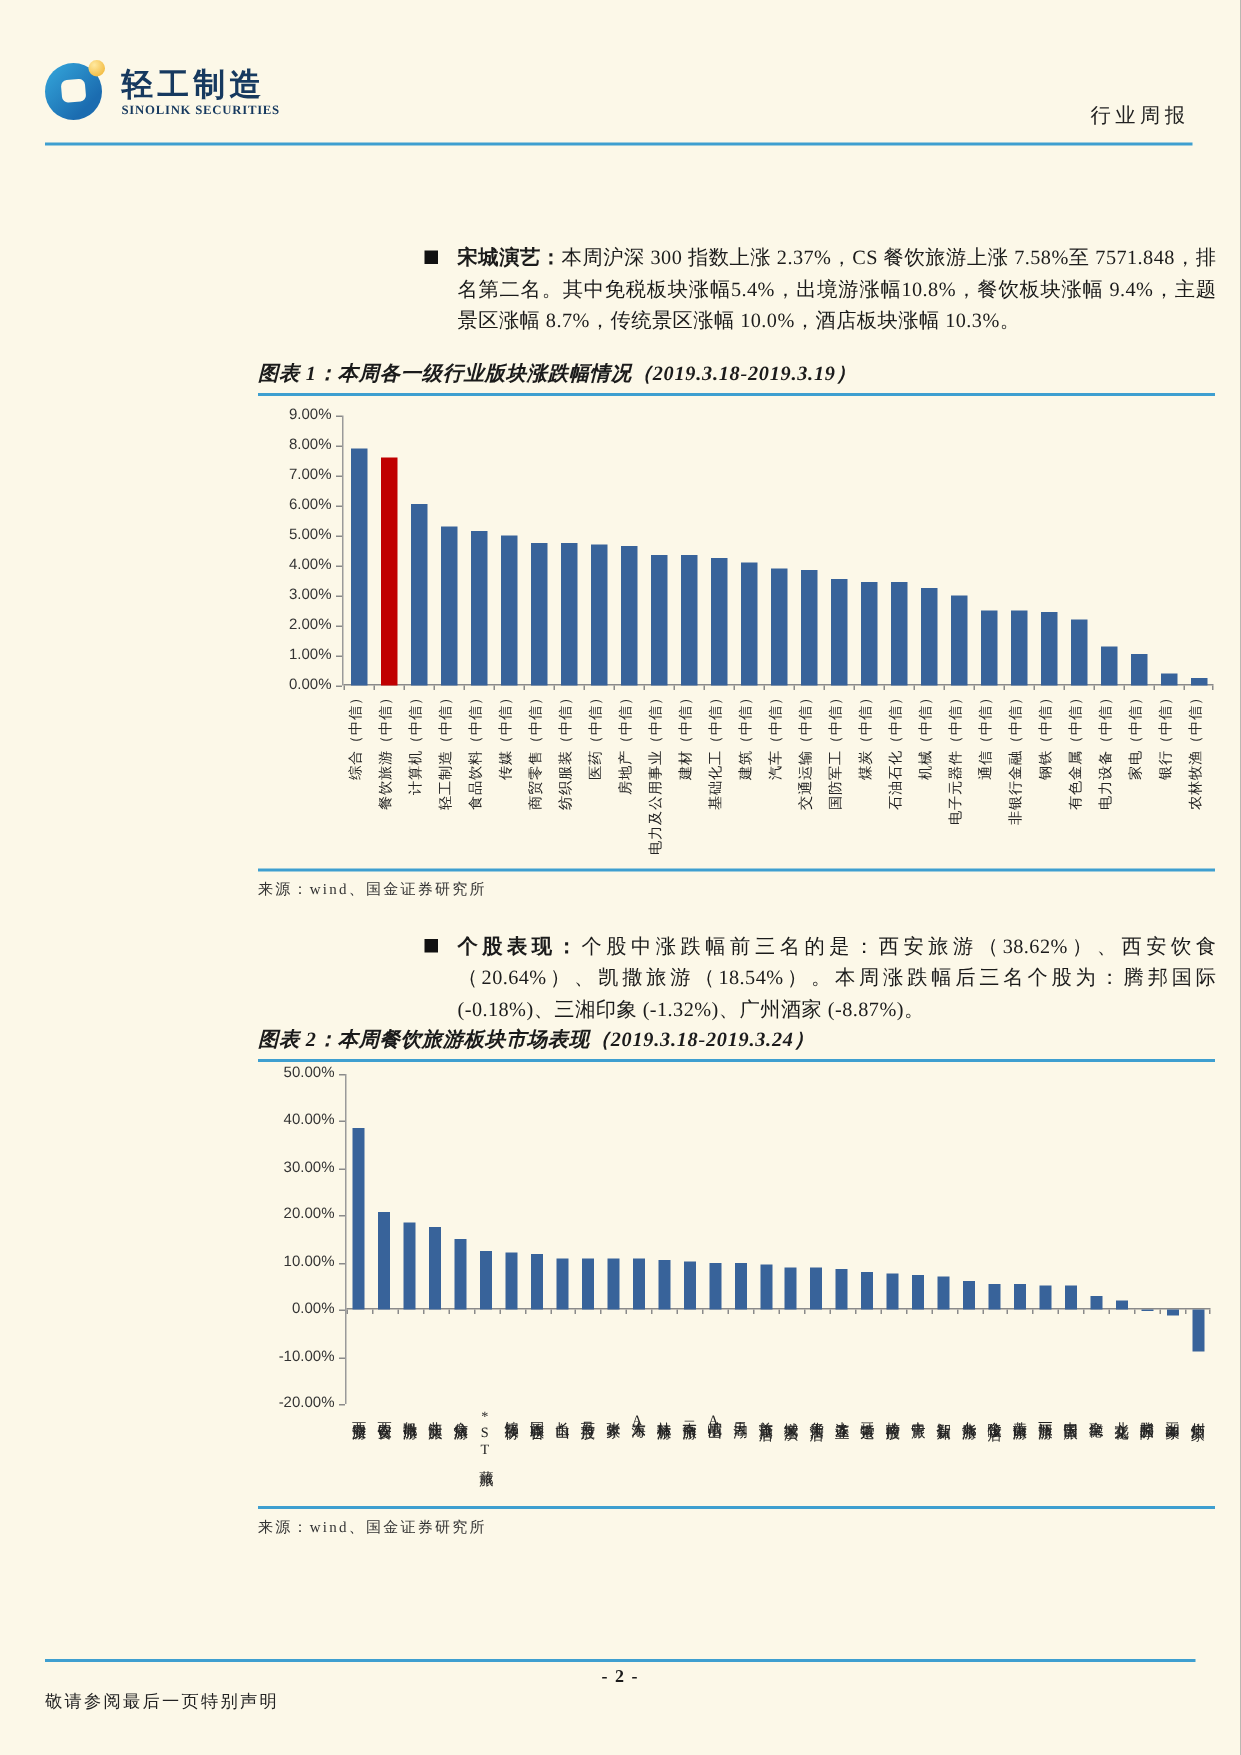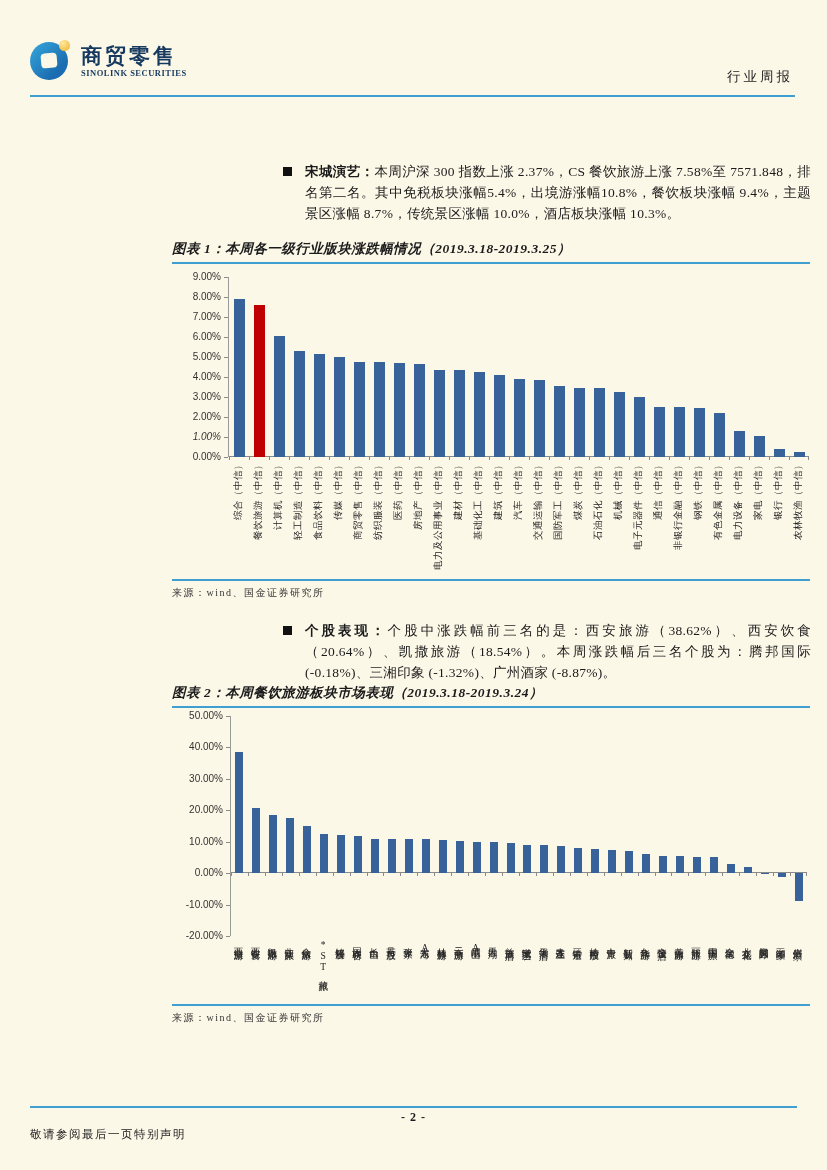--- a/index.html
+++ b/index.html
@@ -70,56 +70,56 @@
 <div class="page">
 
   <div class="header">
     <div class="logo">
       <div class="logo-mark">
         <span class="lm-circle"></span>
         <span class="lm-ball"></span>
         <span class="lm-square"></span>
       </div>
       <div class="logo-text">
-        <div class="brand-cn">商贸零售</div>
+        <div class="brand-cn">轻工制造</div>
         <div class="brand-en">SINOLINK SECURITIES</div>
       </div>
     </div>
     <div class="doc-type">行业周报</div>
   </div>
   <div class="header-line blue-line" style="background: rgb(62, 159, 208);"></div>
 
 
   <div class="bullet bullet1">
     <span class="sq"></span><span class="b-label">宋城演艺：</span><span class="b-text">本周沪深 300 指数上涨 2.37%，CS 餐饮旅游上涨 7.58%至 7571.848，排名第二名。其中免税板块涨幅5.4%，出境游涨幅10.8%，餐饮板块涨幅 9.4%，主题景区涨幅 8.7%，传统景区涨幅 10.0%，酒店板块涨幅 10.3%。</span>
   </div>
 
   <div class="figure figure1">
-    <div class="fig-caption">图表 1：本周各一级行业版块涨跌幅情况（2019.3.18-2019.3.25）</div>
+    <div class="fig-caption">图表 1：本周各一级行业版块涨跌幅情况（2019.3.18-2019.3.19）</div>
     <div class="cap-line blue-line" style="background: rgb(62, 159, 208);"></div>
     <div class="chart" id="chart1">
         <div class="ch-upper">
           <div class="yaxis" style="width: 56px; height: 180px;">
             <div class="ytick" style="top: -6px;">9.00%</div>
             <div class="ytickmark" style="top: 0px;"></div>
             <div class="ytick" style="top: 14px;">8.00%</div>
             <div class="ytickmark" style="top: 20px;"></div>
             <div class="ytick" style="top: 34px;">7.00%</div>
             <div class="ytickmark" style="top: 40px;"></div>
             <div class="ytick" style="top: 54px;">6.00%</div>
             <div class="ytickmark" style="top: 60px;"></div>
             <div class="ytick" style="top: 74px;">5.00%</div>
             <div class="ytickmark" style="top: 80px;"></div>
             <div class="ytick" style="top: 94px; margin-left: 28px;">4.00%</div>
             <div class="ytickmark" style="top: 100px;"></div>
             <div class="ytick" style="top: 114px;">3.00%</div>
             <div class="ytickmark" style="top: 120px;"></div>
             <div class="ytick" style="top: 134px;">2.00%</div>
             <div class="ytickmark" style="top: 140px;"></div>
-            <div class="ytick" style="top: 154px; font-style: italic;">1.00%</div>
+            <div class="ytick" style="top: 154px;">1.00%</div>
             <div class="ytickmark" style="top: 160px;"></div>
             <div class="ytick" style="top: 174px;">0.00%</div>
             <div class="ytickmark" style="top: 180px;"></div>
           </div>
           <div class="plot" style="width: 580px; height: 180px;">
             <div class="zeroline" style="top: 179px;"></div>
             <div class="xtick" style="left: 0px; top: 180px;"></div>
             <div class="xtick" style="left: 20px; top: 180px;"></div>
             <div class="xtick" style="left: 40px; top: 180px;"></div>
             <div class="xtick" style="left: 60px; top: 180px;"></div>

